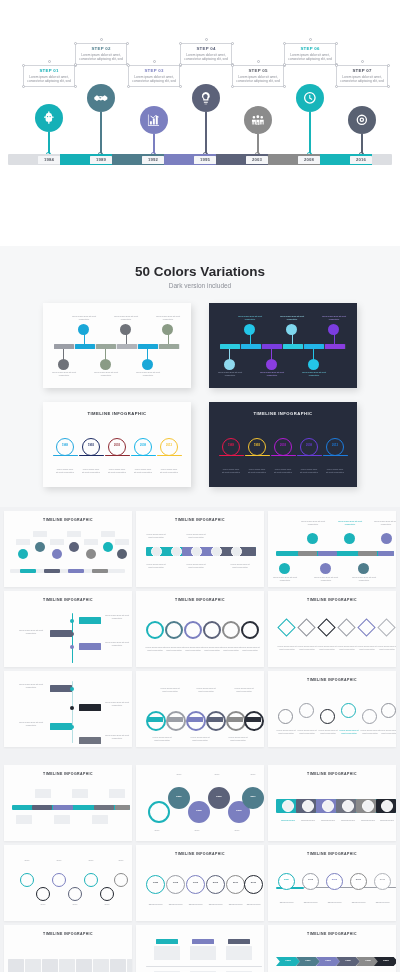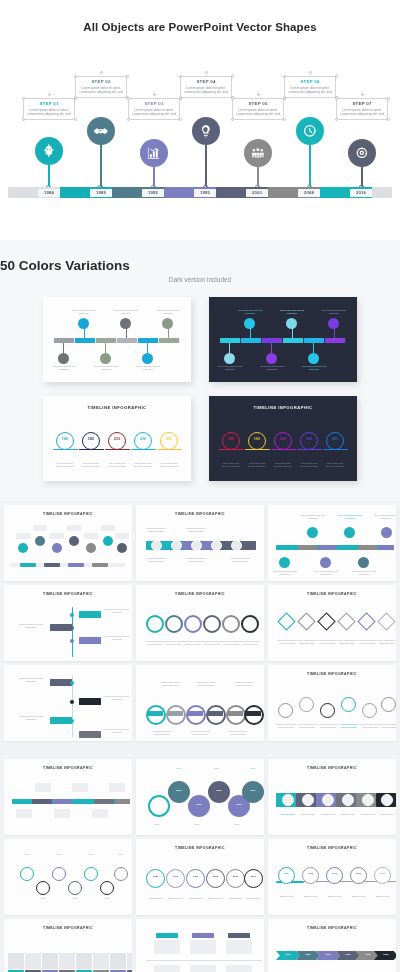--- a/index.html
+++ b/index.html
@@ -46,21 +46,21 @@
   .seg { position: absolute; top: 0; height: 11px; }
   .yearchip {
     position: absolute; top: 1.5px; height: 8px; background: #f4f5f7;
     font-size: 4.2px; font-weight: bold; color: #555963;
     display: flex; align-items: center; justify-content: center; letter-spacing: .2px;
     border-radius: .5px;
   }
 
   
   .colors { width: 400px; background: #f6f7f8; padding: 18px 0 20px; position: relative; }
-  .colors h2 { text-align: left; font-size: 13.5px; font-weight: bold; color: #2a2a2e; }
+  .colors h2 { text-align: center; font-size: 13.5px; font-weight: bold; color: #2a2a2e; }
   .colors .sub { text-align: center; font-size: 6.5px; color: #8d9098; margin-top: 3px; }
 
   .cardrow { display: flex; justify-content: center; gap: 18px; margin-top: 14px; }
   .card {
     width: 148px; height: 85px; background: #fdfdfd;
     box-shadow: 2px 3px 7px rgba(0,0,0,.13); position: relative; overflow: hidden;
   }
   .card.dark { background: #262c3c; }
   .card-title {
     text-align: center; font-size: 4.2px; font-weight: bold; letter-spacing: .45px;
@@ -93,21 +93,20 @@
   .circ-o  { position: absolute; border-radius: 50%; background: transparent; }
   .diam    { position: absolute; transform: rotate(45deg); }
   .chev    { position: absolute; height: 9px; }
   .lbl-xs  { position: absolute; font-size: 2px; color: #9b9ea6; text-align: center; line-height: 1.45; }
   .yr-xs   { position: absolute; font-size: 2.4px; font-weight: bold; text-align: center; }
 </style>
 </head>
 <body>
 
 <section class="hero">
-  <div class="hero-title">All Objects are PowerPoint Vector Shapes</div>
 
   <div class="tl-stage">
 
     <div class="step" style="left:26px;top:62px;width:46px;">
       <div class="selbox" style="left:-3px;top:-3px;right:-3px;bottom:-3px;"></div>
       <div class="handle" style="left:-4.5px;top:-4.5px;"></div>
       <div class="handle" style="right:-4.5px;top:-4.5px;"></div>
       <div class="handle" style="left:-4.5px;bottom:-4.5px;"></div>
       <div class="handle" style="right:-4.5px;bottom:-4.5px;"></div>
       <div class="handle" style="left:50%;margin-left:-1.5px;top:-8px;"></div>

